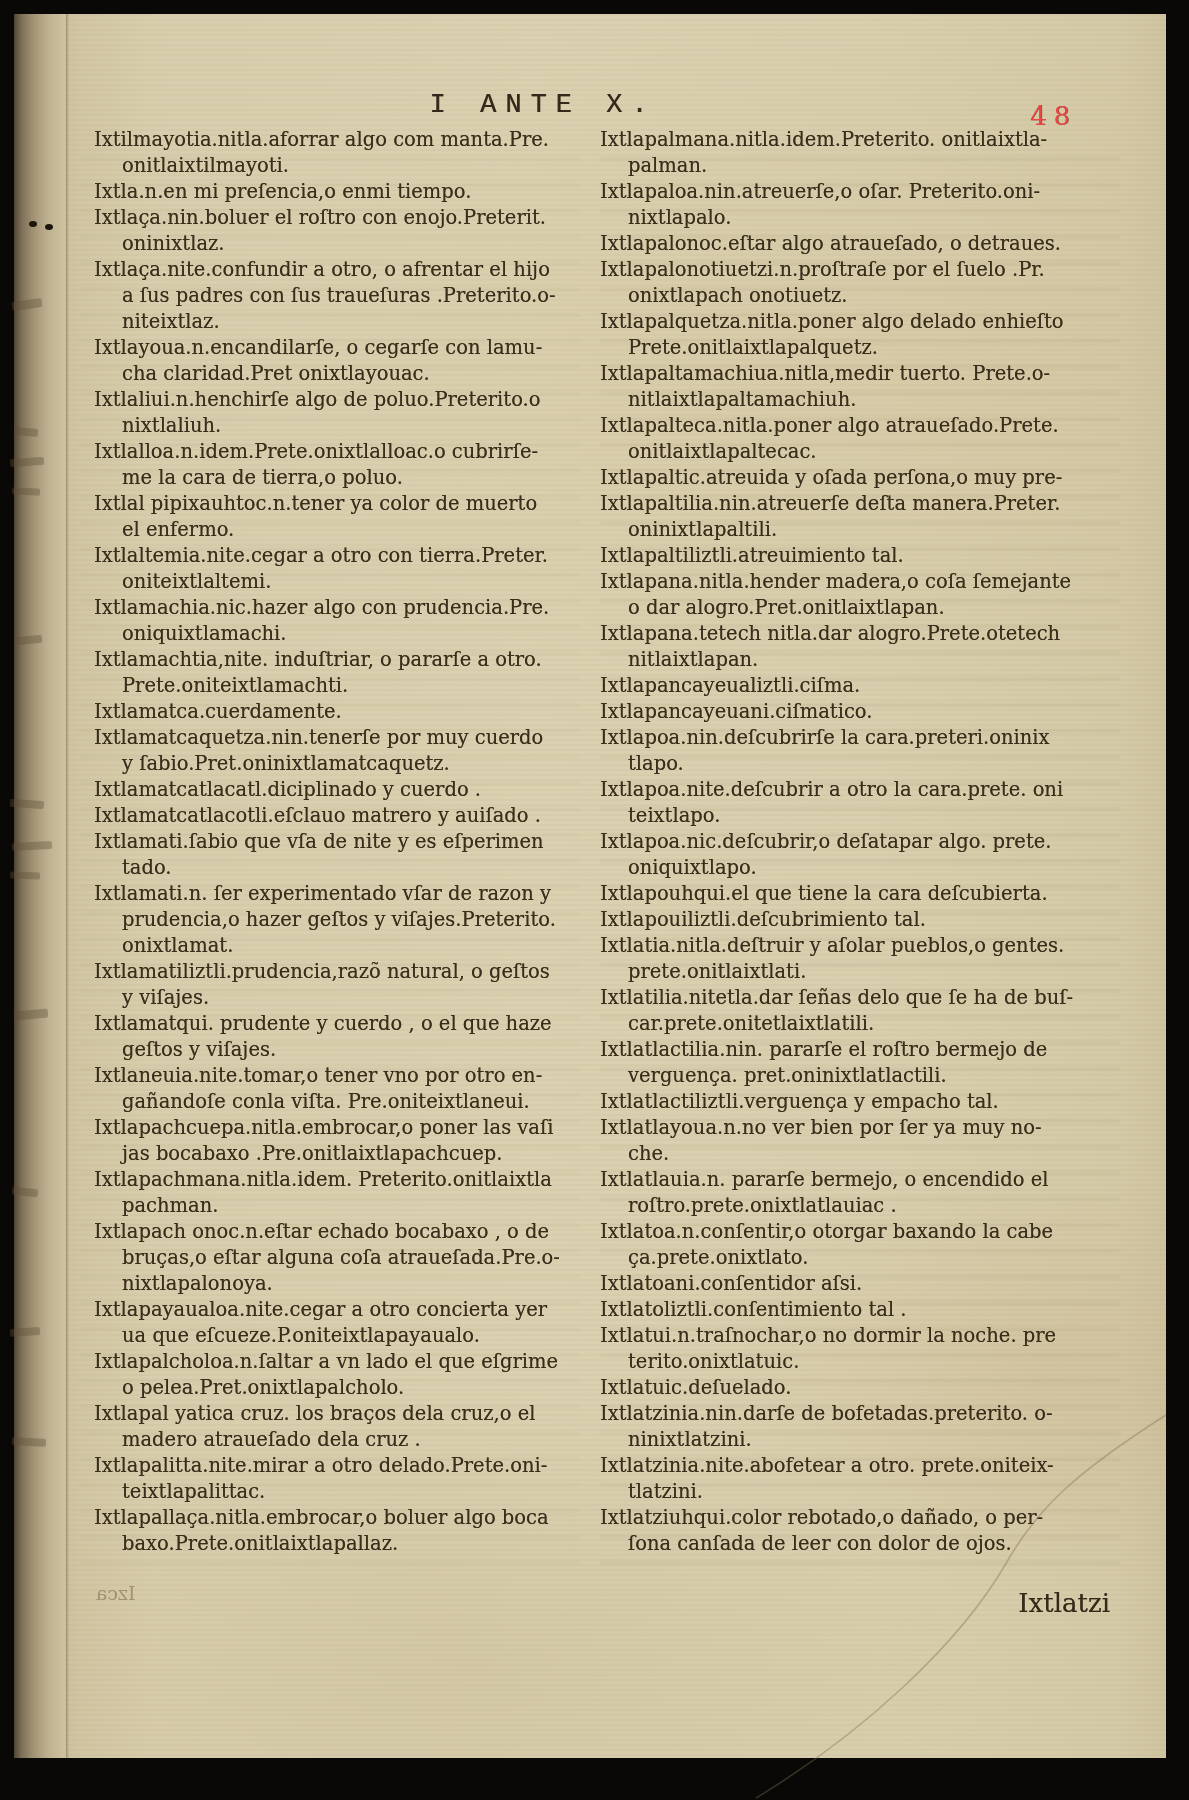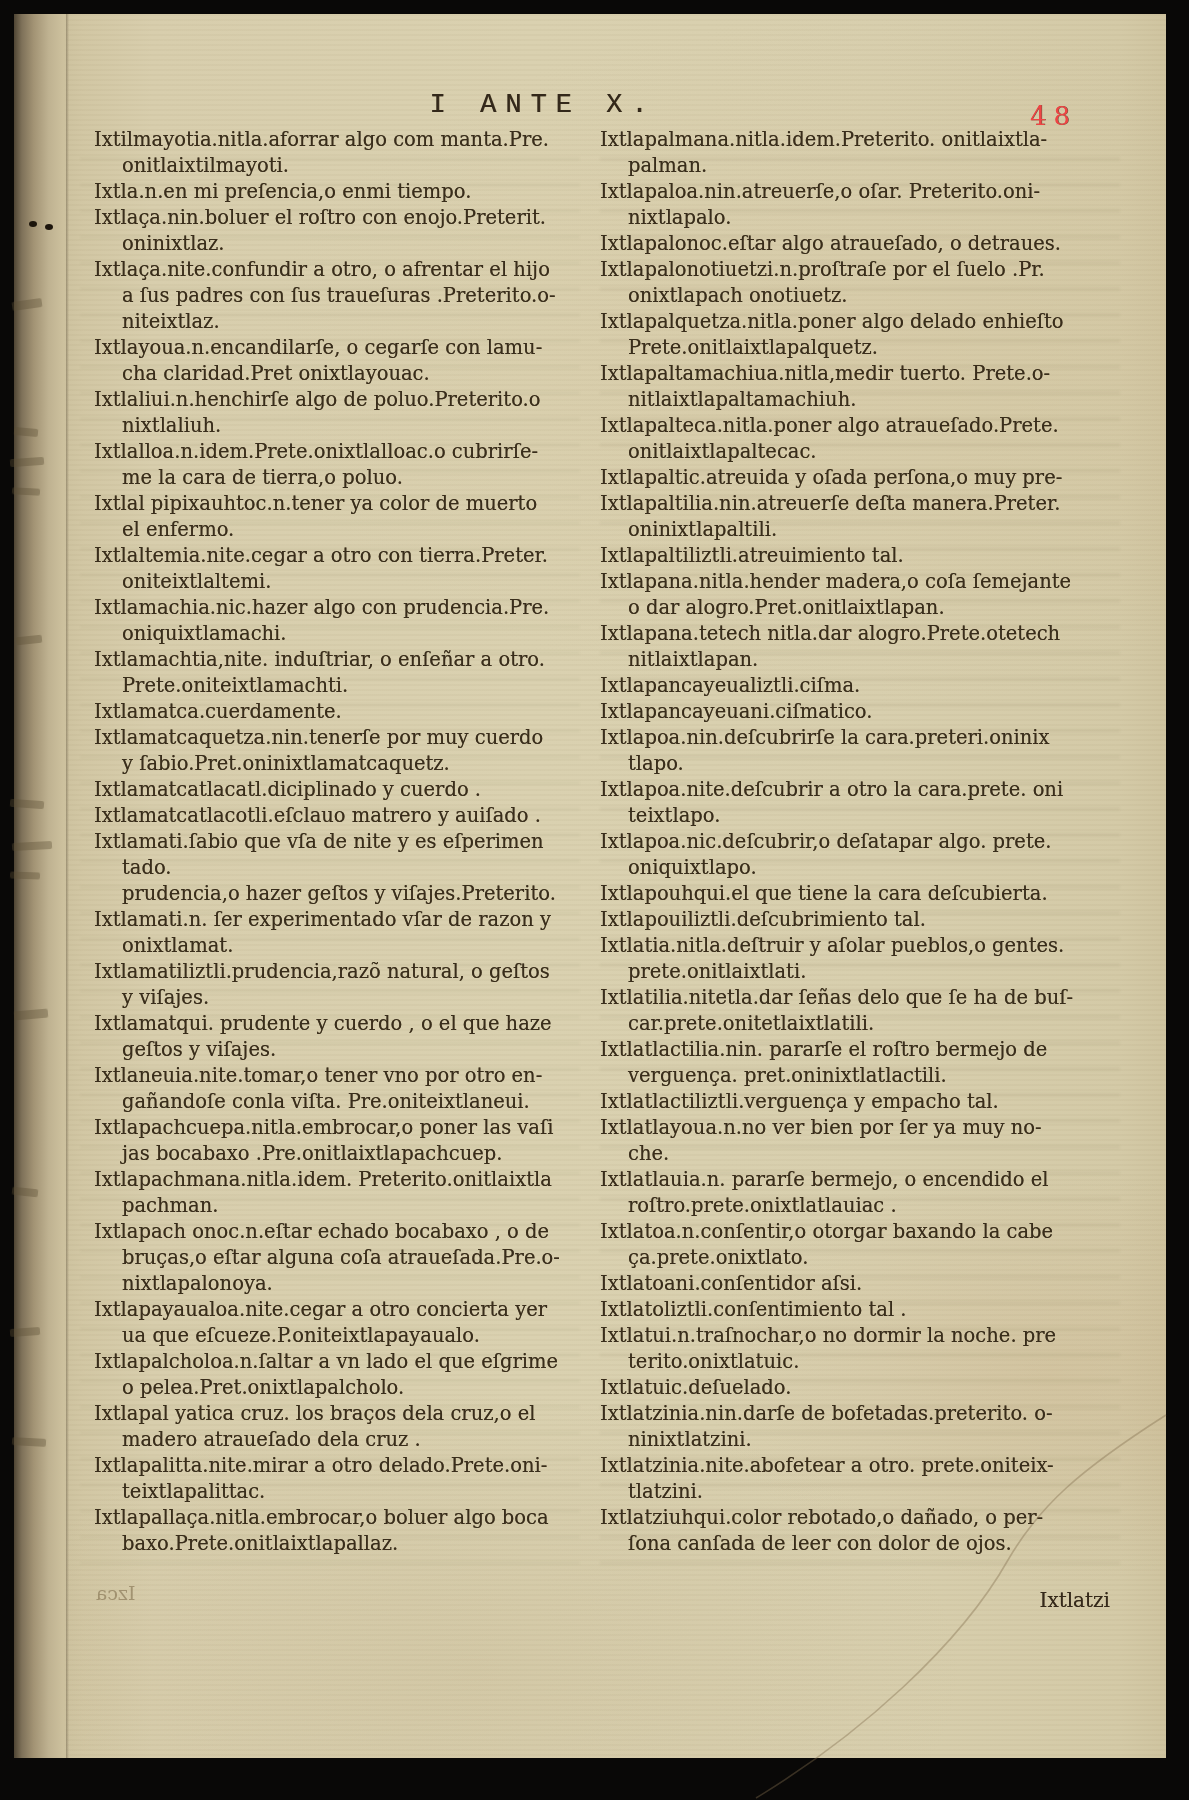--- a/index.html
+++ b/index.html
@@ -49,21 +49,21 @@
   .col{position:absolute;top:127px;color:#392d1b;}
   .col .line{
     font-size:19.5px;line-height:26px;white-space:nowrap;
     text-shadow:0 0 0.6px rgba(52,38,16,0.6);
   }
   .col .line.cont{padding-left:28px;}
   .col-left{left:78px;width:512px;margin-left:16px;}
   .col-right{left:600px;width:512px;}
   .catchword{
     position:absolute;left:600px;top:1588px;width:510px;text-align:right;
-    font-size:20px;color:#35291a;text-shadow:0 0 0.6px rgba(52,38,16,0.6);
+    font-size:26px;color:#35291a;text-shadow:0 0 0.6px rgba(52,38,16,0.6);
   }
   .bleed-izca{
     position:absolute;left:96px;top:1582px;font-size:19px;color:rgba(120,102,70,0.55);
     transform:scaleX(-1);filter:blur(0.7px);
   }
   .crease{position:absolute;left:0;top:0;pointer-events:none;}
 </style>
 </head>
 <body>
 
@@ -130,43 +130,43 @@
     </div>
     <div class="entry">
       <div class="line">Ixtlaltemia.nite.cegar a otro con tierra.Preter.</div>
       <div class="line cont">oniteixtlaltemi.</div>
     </div>
     <div class="entry">
       <div class="line">Ixtlamachia.nic.hazer algo con prudencia.Pre.</div>
       <div class="line cont">oniquixtlamachi.</div>
     </div>
     <div class="entry">
-      <div class="line">Ixtlamachtia,nite. induſtriar, o enſeñar a otro.</div>
+      <div class="line">Ixtlamachtia,nite. induſtriar, o pararſe a otro.</div>
       <div class="line cont">Prete.oniteixtlamachti.</div>
     </div>
     <div class="entry">
       <div class="line">Ixtlamatca.cuerdamente.</div>
     </div>
     <div class="entry">
       <div class="line">Ixtlamatcaquetza.nin.tenerſe por muy cuerdo</div>
       <div class="line cont">y ſabio.Pret.oninixtlamatcaquetz.</div>
     </div>
     <div class="entry">
       <div class="line">Ixtlamatcatlacatl.diciplinado y cuerdo .</div>
     </div>
     <div class="entry">
       <div class="line">Ixtlamatcatlacotli.eſclauo matrero y auiſado .</div>
     </div>
     <div class="entry">
       <div class="line">Ixtlamati.ſabio que vſa de nite y es eſperimen</div>
       <div class="line cont">tado.</div>
     </div>
     <div class="entry">
+      <div class="line">Ixtlamati.n. ſer experimentado vſar de razon y</div>
       <div class="line cont">prudencia,o hazer geſtos y viſajes.Preterito.</div>
-      <div class="line">Ixtlamati.n. ſer experimentado vſar de razon y</div>
       <div class="line cont">onixtlamat.</div>
     </div>
     <div class="entry">
       <div class="line">Ixtlamatiliztli.prudencia,razõ natural, o geſtos</div>
       <div class="line cont">y viſajes.</div>
     </div>
     <div class="entry">
       <div class="line">Ixtlamatqui. prudente y cuerdo , o el que haze</div>
       <div class="line cont">geſtos y viſajes.</div>
     </div>

